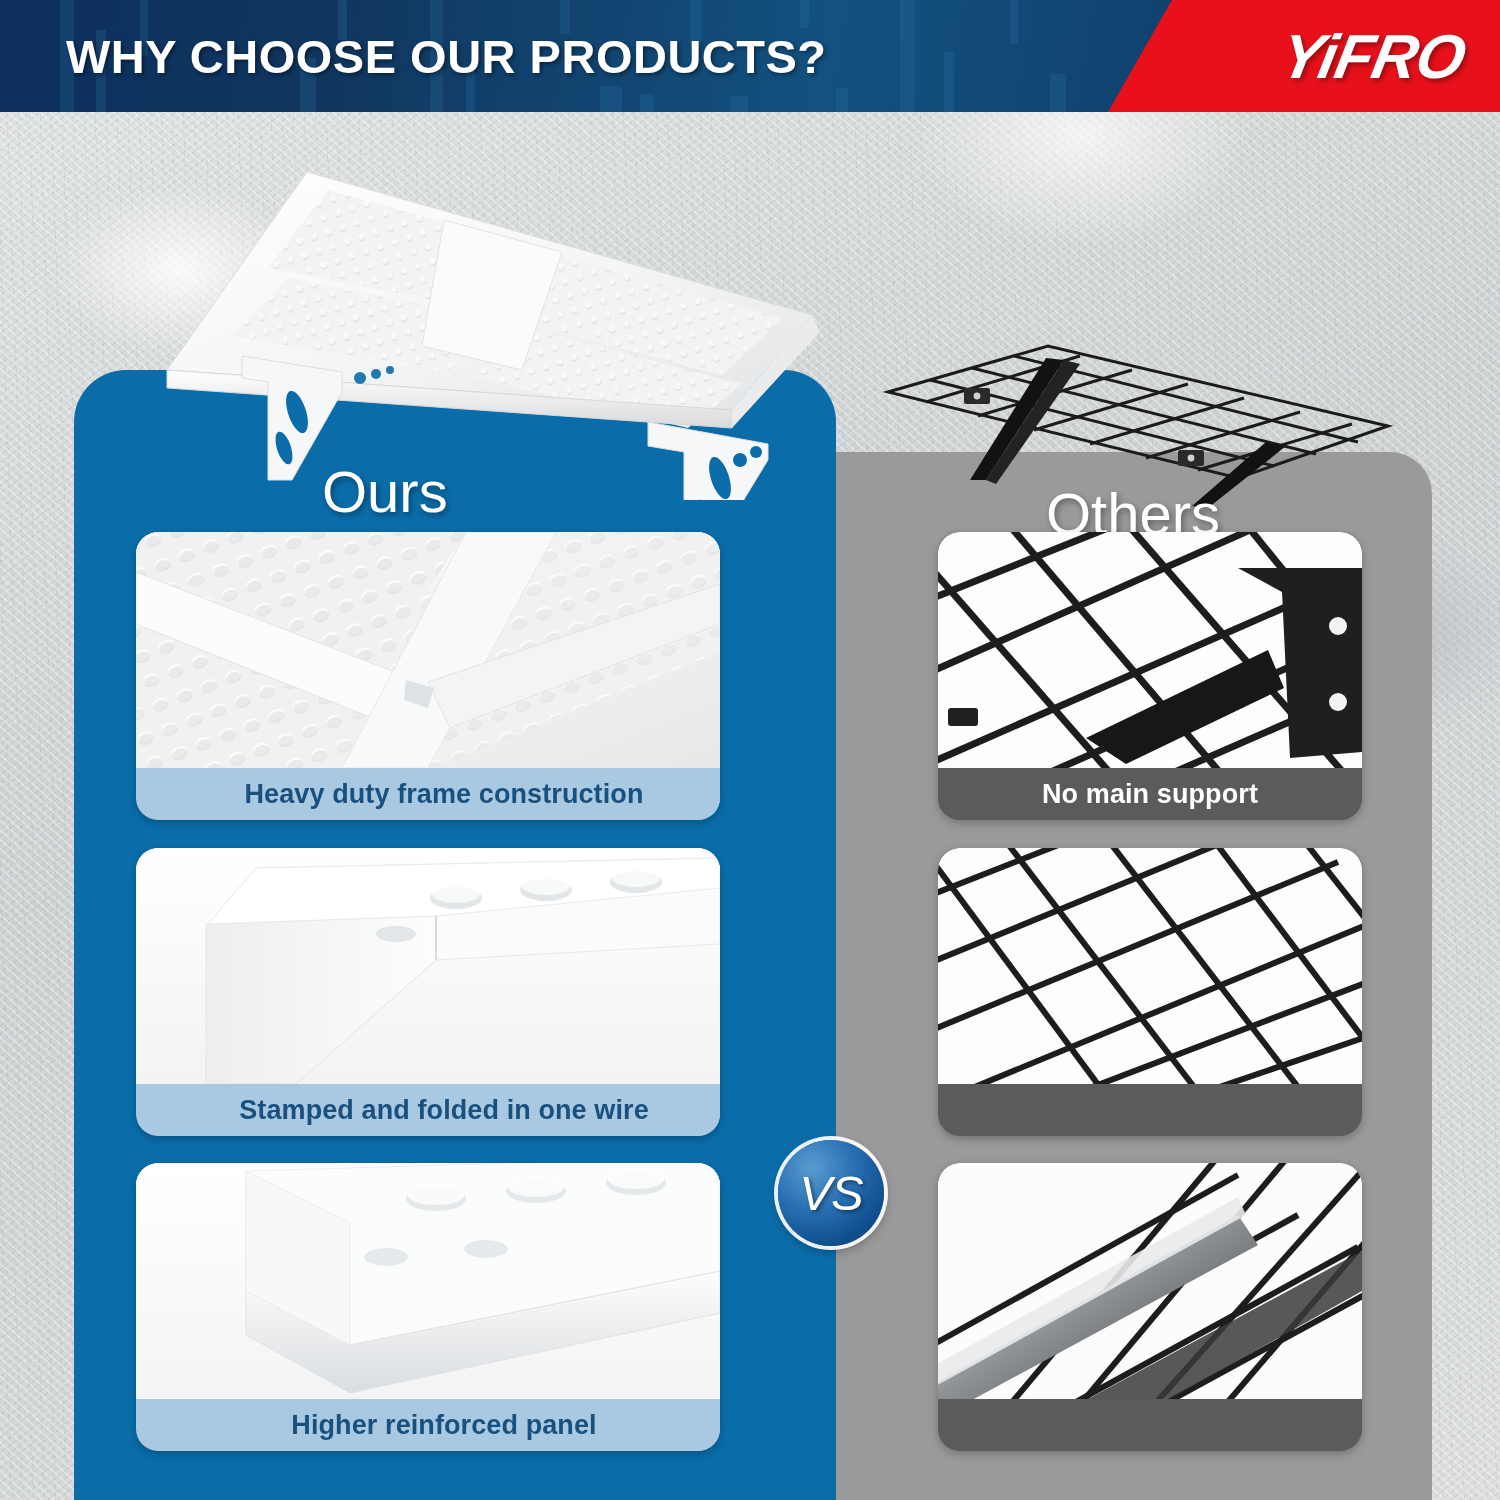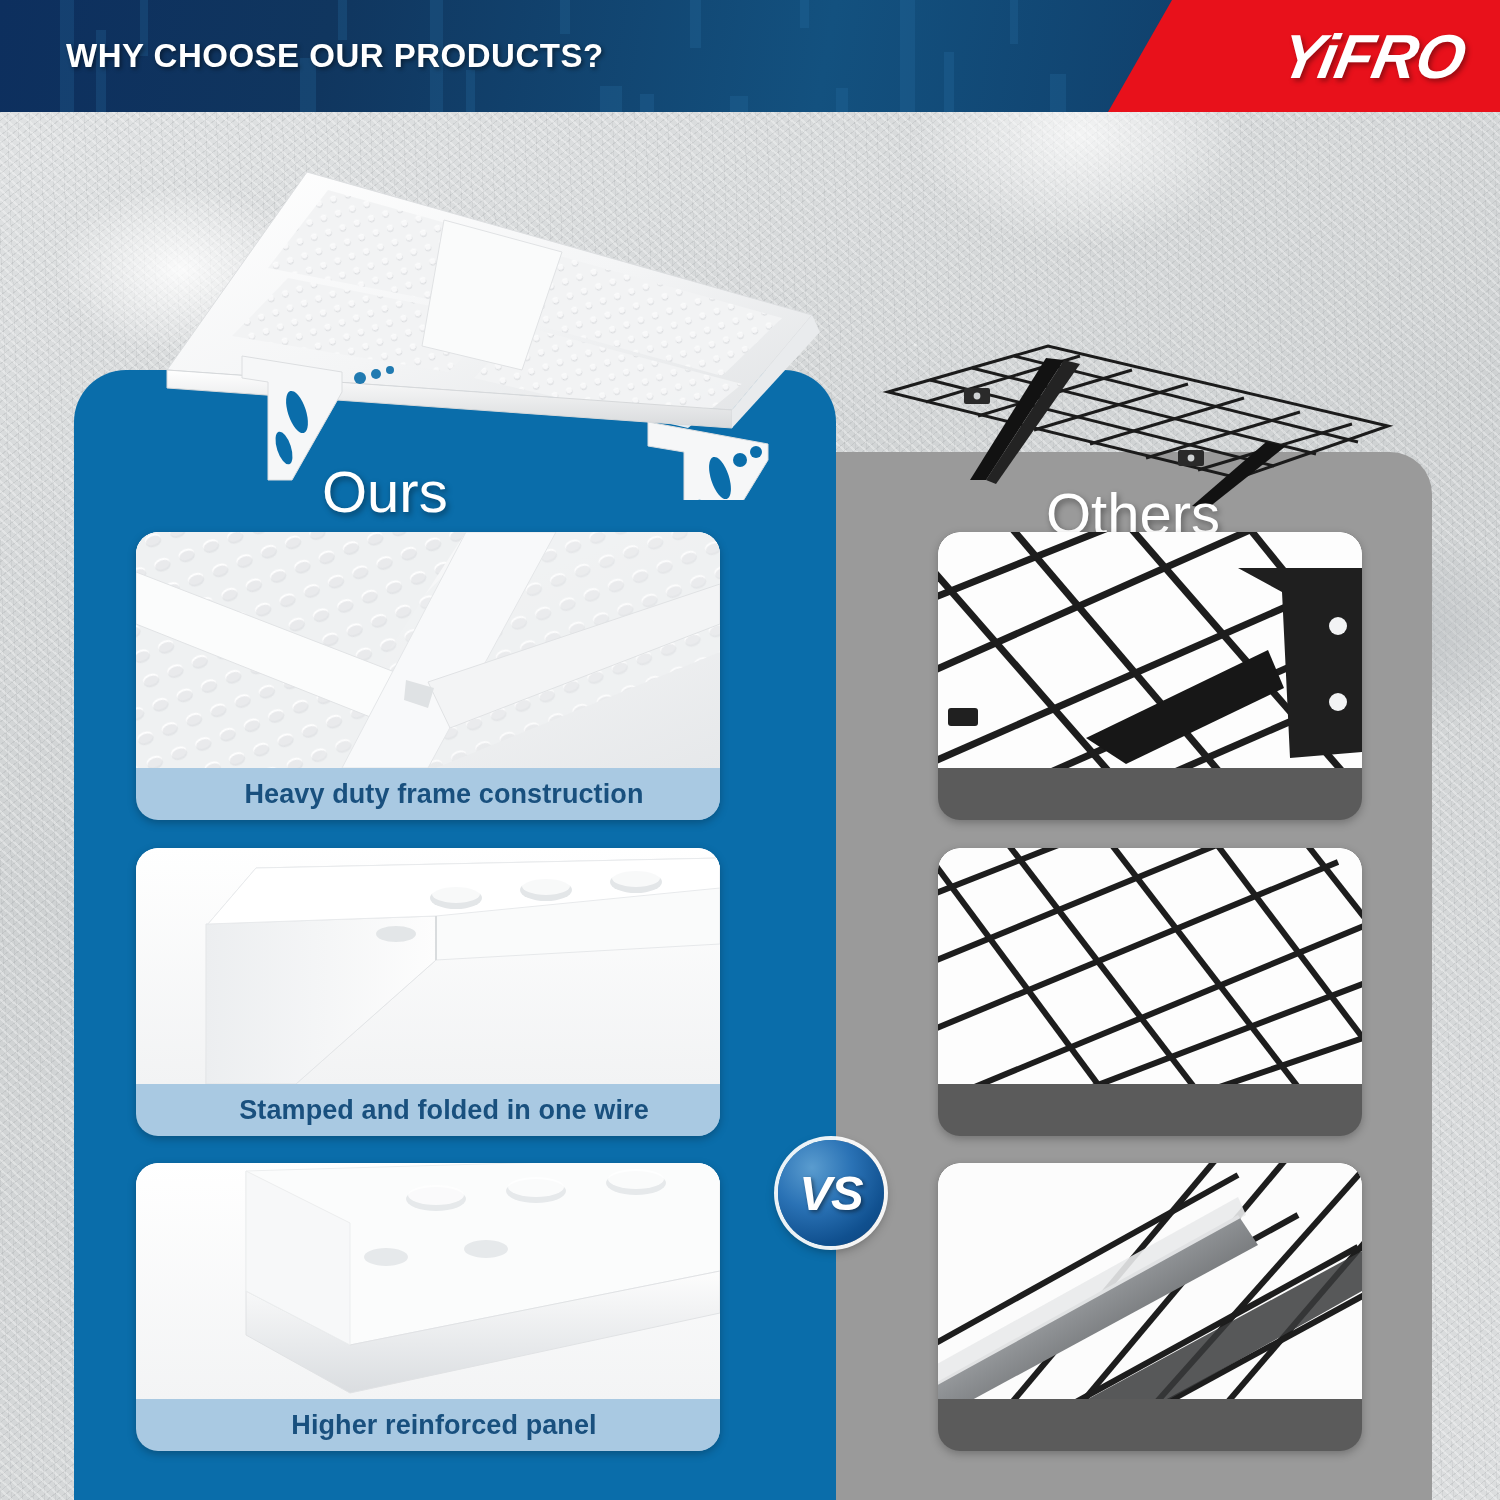--- a/index.html
+++ b/index.html
@@ -49,21 +49,21 @@
   .hdr-bars i{
     position:absolute; display:block; background:#2b74a8; opacity:.45;
   }
   .hdr-red{
     position:absolute; top:0; right:0; height:112px; width:420px;
     background:#e8111b;
     clip-path:polygon(92px 0, 420px 0, 420px 112px, 28px 112px);
   }
   #header-title{
     position:absolute; left:66px; top:50%; transform:translateY(-50%);
-    color:#fff; font-size:33px; font-weight:bold;
+    color:#fff; font-size:47px; font-weight:bold;
     letter-spacing:.5px; white-space:nowrap;
     font-family:"Liberation Sans", sans-serif;
     text-shadow:2px 2px 4px rgba(0,0,0,.45);
   }
   #brand-logo{
     position:absolute; right:36px; top:50%; transform:translateY(-50%) skewX(-11deg);
     color:#fff; font-size:62px; font-weight:bold; font-style:italic;
     letter-spacing:-1px; white-space:nowrap;
     text-shadow:3px 3px 5px rgba(0,0,0,.35);
   }
@@ -122,21 +122,21 @@
 
   
   .vs{
     position:absolute; left:778px; width:106px; height:106px;
     border-radius:50%; z-index:30;
     background:radial-gradient(circle at 32% 26%, #5a9ccf 0%, #2a72b5 38%, #10508f 72%, #0b3f77 100%);
     box-shadow:0 0 0 4px rgba(255,255,255,.92), 0 4px 12px rgba(0,0,0,.40);
     display:flex; align-items:center; justify-content:center;
   }
   .vs span{
-    color:#fff; font-weight:bold; font-style:italic; font-size:49px;
+    color:#fff; font-weight:normal; font-style:italic; font-size:49px;
     letter-spacing:-1px;
     text-shadow:2px 2px 4px rgba(0,0,0,.45);
   }
   .vs-1{ top:608px; }
 
   
   svg{ display:block; }
 </style>
 </head>
 <body>
@@ -296,20 +296,21 @@
           <line x1="170" y1="-30" x2="410" y2="246"></line>
           <line x1="290" y1="-30" x2="452" y2="170"></line>
         </g>
         <polygon points="148,206 330,118 346,156 188,232" fill="#171717"></polygon>
         <polygon points="300,36 424,36 424,220 352,226 344,60" fill="#1f1f1f"></polygon>
         <circle cx="400" cy="94" r="9" fill="#f2f3f4"></circle>
         <circle cx="400" cy="170" r="9" fill="#f2f3f4"></circle>
         <rect x="10" y="176" width="30" height="18" rx="3" fill="#202020"></rect>
       </svg>
     </div>
+    <div class="caption">No main support</div>
   </div>
 </div>
 
 <div class="row row-2">
   <div class="card ours">
     <div class="photo">
       <svg viewBox="0 0 584 236" width="584" height="236" preserveAspectRatio="none">
         <defs>
           <linearGradient id="p2a" x1="0" y1="0" x2="0" y2="1">
               <stop offset="0%" stop-color="#ffffff"></stop>

